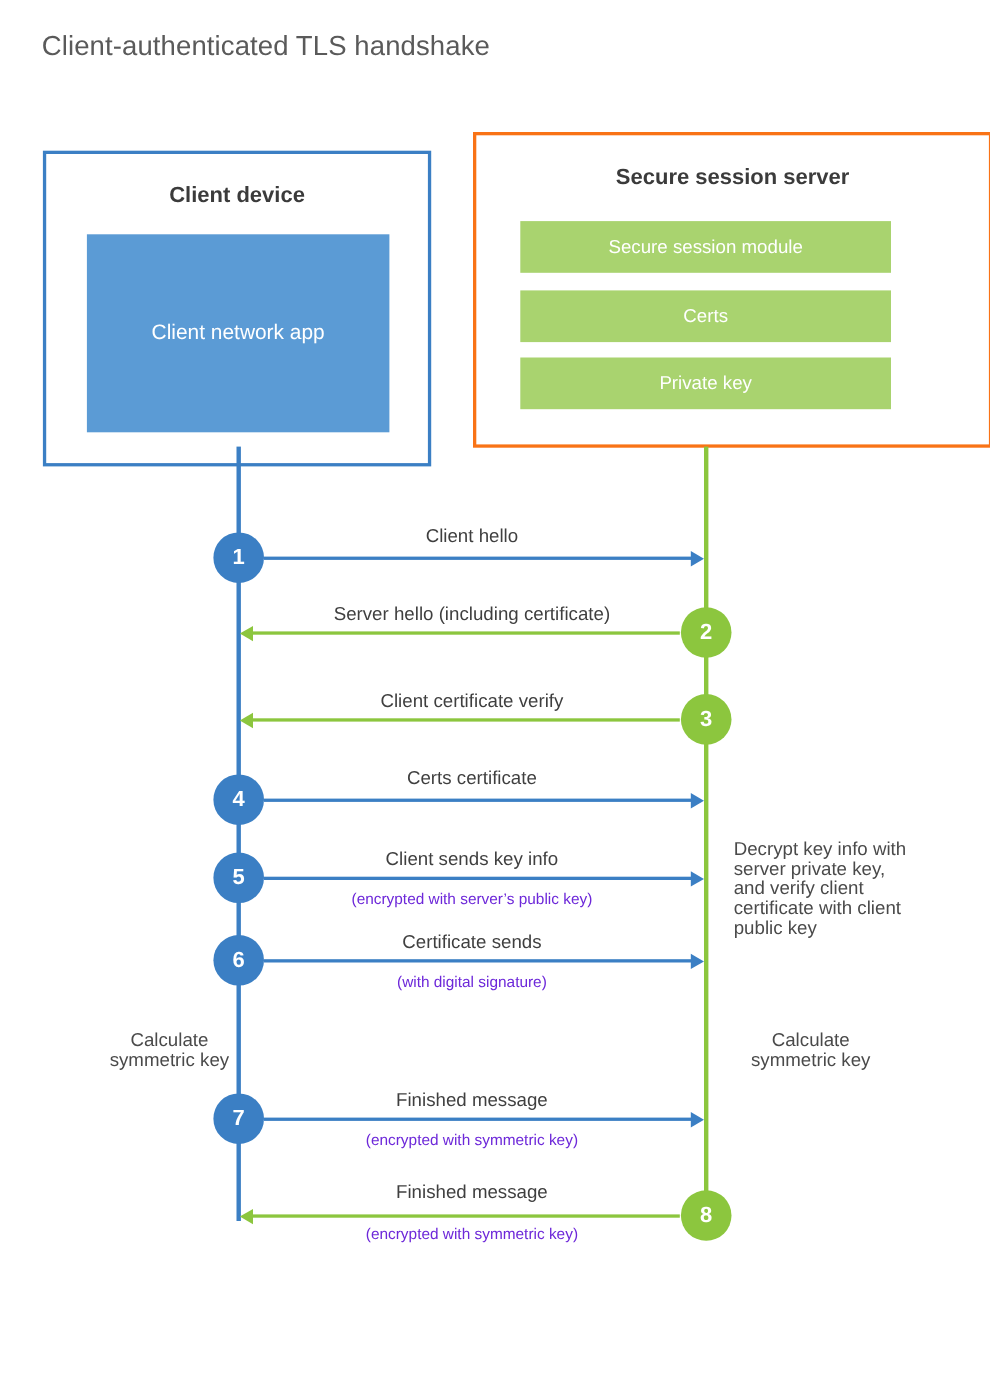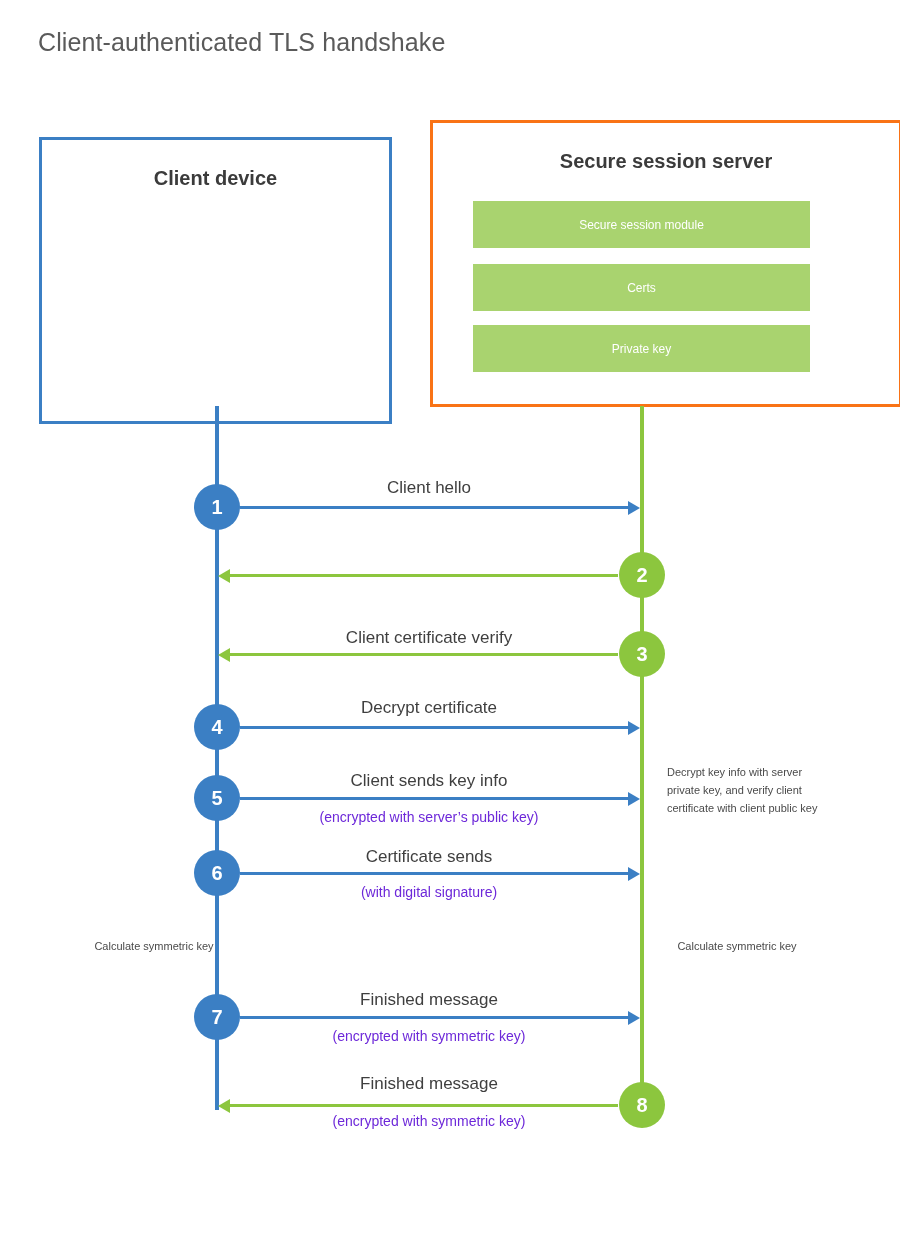--- a/index.html
+++ b/index.html
@@ -90,21 +90,21 @@
     left: 40px;
     width: 337px;
     height: 47px;
     background: #a9d36f;
     display: flex;
     align-items: center;
     justify-content: center;
   }
   .server-bar-label {
     color: #ffffff;
-    font-size: 12px;
+    font-size: 17px;
   }
   #server-bar-0 { top: 78px; }
   #server-bar-1 { top: 141px; }
   #server-bar-2 { top: 202px; }
 
   
   .lifeline {
     position: absolute;
     width: 4px;
   }
@@ -176,35 +176,38 @@
     font-size: 14px;
     color: #6d28d9;
     text-align: center;
     white-space: nowrap;
     transform: translateX(-50%);
   }
 
   
   .side-note {
     position: absolute;
-    font-size: 11px;
+    font-size: 17px;
     line-height: 18px;
     color: #4a4a4a;
   }
   .side-note.centered { text-align: center; }
 </style>
 </head>
 <body>
 
 <div id="canvas">
 
   <div id="diagram-title">Client-authenticated TLS handshake</div>
 
   <div class="participant-box" id="client-device-box">
     <div class="participant-title">Client device</div>
+    <div id="client-app-block">
+      <div id="client-app-label">Client network app</div>
+    </div>
   </div>
 
   <div class="participant-box" id="server-box">
     <div class="participant-title">Secure session server</div>
 
     <div class="server-bar" id="server-bar-0">
       <span class="server-bar-label">Secure session module</span>
     </div>
     <div class="server-bar" id="server-bar-2">
       <span class="server-bar-label">Private key</span>
@@ -216,32 +219,33 @@
 
   <div class="lifeline" id="client-lifeline"></div>
   <div class="lifeline" id="server-lifeline"></div>
 
   <div class="msg-label" style="left:429px; top:478px;">Client hello</div>
   <div class="msg-arrow blue to-right" style="left:240px; top:506px; width:389px;"></div>
   <div class="step-circle blue" style="left:194px; top:484px;">
     <span>1</span>
   </div>
 
+  <div class="msg-label" style="left:429px; top:549px;">Server hello (including certificate)</div>
   <div class="msg-arrow green to-left" style="left:229px; top:574px; width:389px;"></div>
   <div class="step-circle green" style="left:619px; top:552px;">
     <span>2</span>
   </div>
 
   <div class="msg-label" style="left:429px; top:628px;">Client certificate verify</div>
   <div class="msg-arrow green to-left" style="left:229px; top:653px; width:389px;"></div>
   <div class="step-circle green" style="left:619px; top:631px;">
     <span>3</span>
   </div>
 
-  <div class="msg-label" style="left:429px; top:698px;">Decrypt certificate</div>
+  <div class="msg-label" style="left:429px; top:698px;">Certs certificate</div>
   <div class="msg-arrow blue to-right" style="left:240px; top:726px; width:389px;"></div>
   <div class="step-circle blue" style="left:194px; top:704px;">
     <span>4</span>
   </div>
 
   <div class="msg-label" style="left:429px; top:771px;">Client sends key info</div>
   <div class="msg-arrow blue to-right" style="left:240px; top:797px; width:389px;"></div>
   <div class="msg-sublabel" style="left:429px; top:809px;">(encrypted with server’s public key)</div>
   <div class="step-circle blue" style="left:194px; top:775px;">
     <span>5</span>

